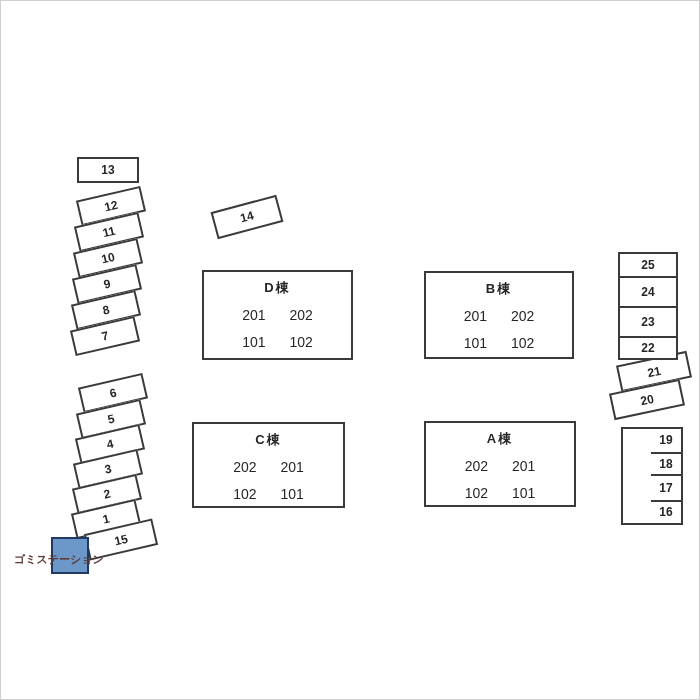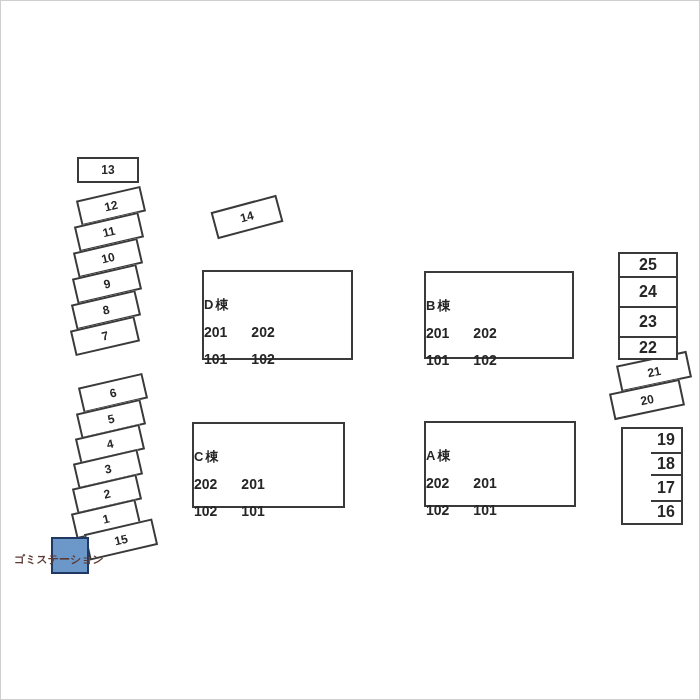--- a/index.html
+++ b/index.html
@@ -36,44 +36,45 @@
   }
   .stack {
     position: absolute;
     background: #fff;
     border: 2px solid var(--line, #3a3a3a);
   }
   .stack .cell {
     display: flex;
     align-items: center;
     justify-content: center;
-    font-size: 16px;
+    font-size: 12px;
     font-weight: bold;
     border-top: 2px solid var(--line, #3a3a3a);
   }
   .stack .cell:first-child { border-top: none; }
   .building {
     position: absolute;
     background: #fff;
     border: 2px solid var(--line, #3a3a3a);
     display: flex;
     flex-direction: column;
-    padding-top: 24px;
+    align-items: center;
+    padding-top: 7px;
   }
   .bname {
     font-size: 13px;
     font-weight: 600;
     letter-spacing: 2px;
     line-height: 18px;
   }
   .brow {
     display: flex;
     gap: 24px;
     font-size: 14px;
-    font-weight: 700;
+    font-weight: 400;
     line-height: 18px;
     margin-top: 9px;
   }
   .station-box {
     position: absolute;
     left: 50px;
     top: 536px;
     width: 38px;
     height: 37px;
     background: var(--station-fill, #6b97c9);

